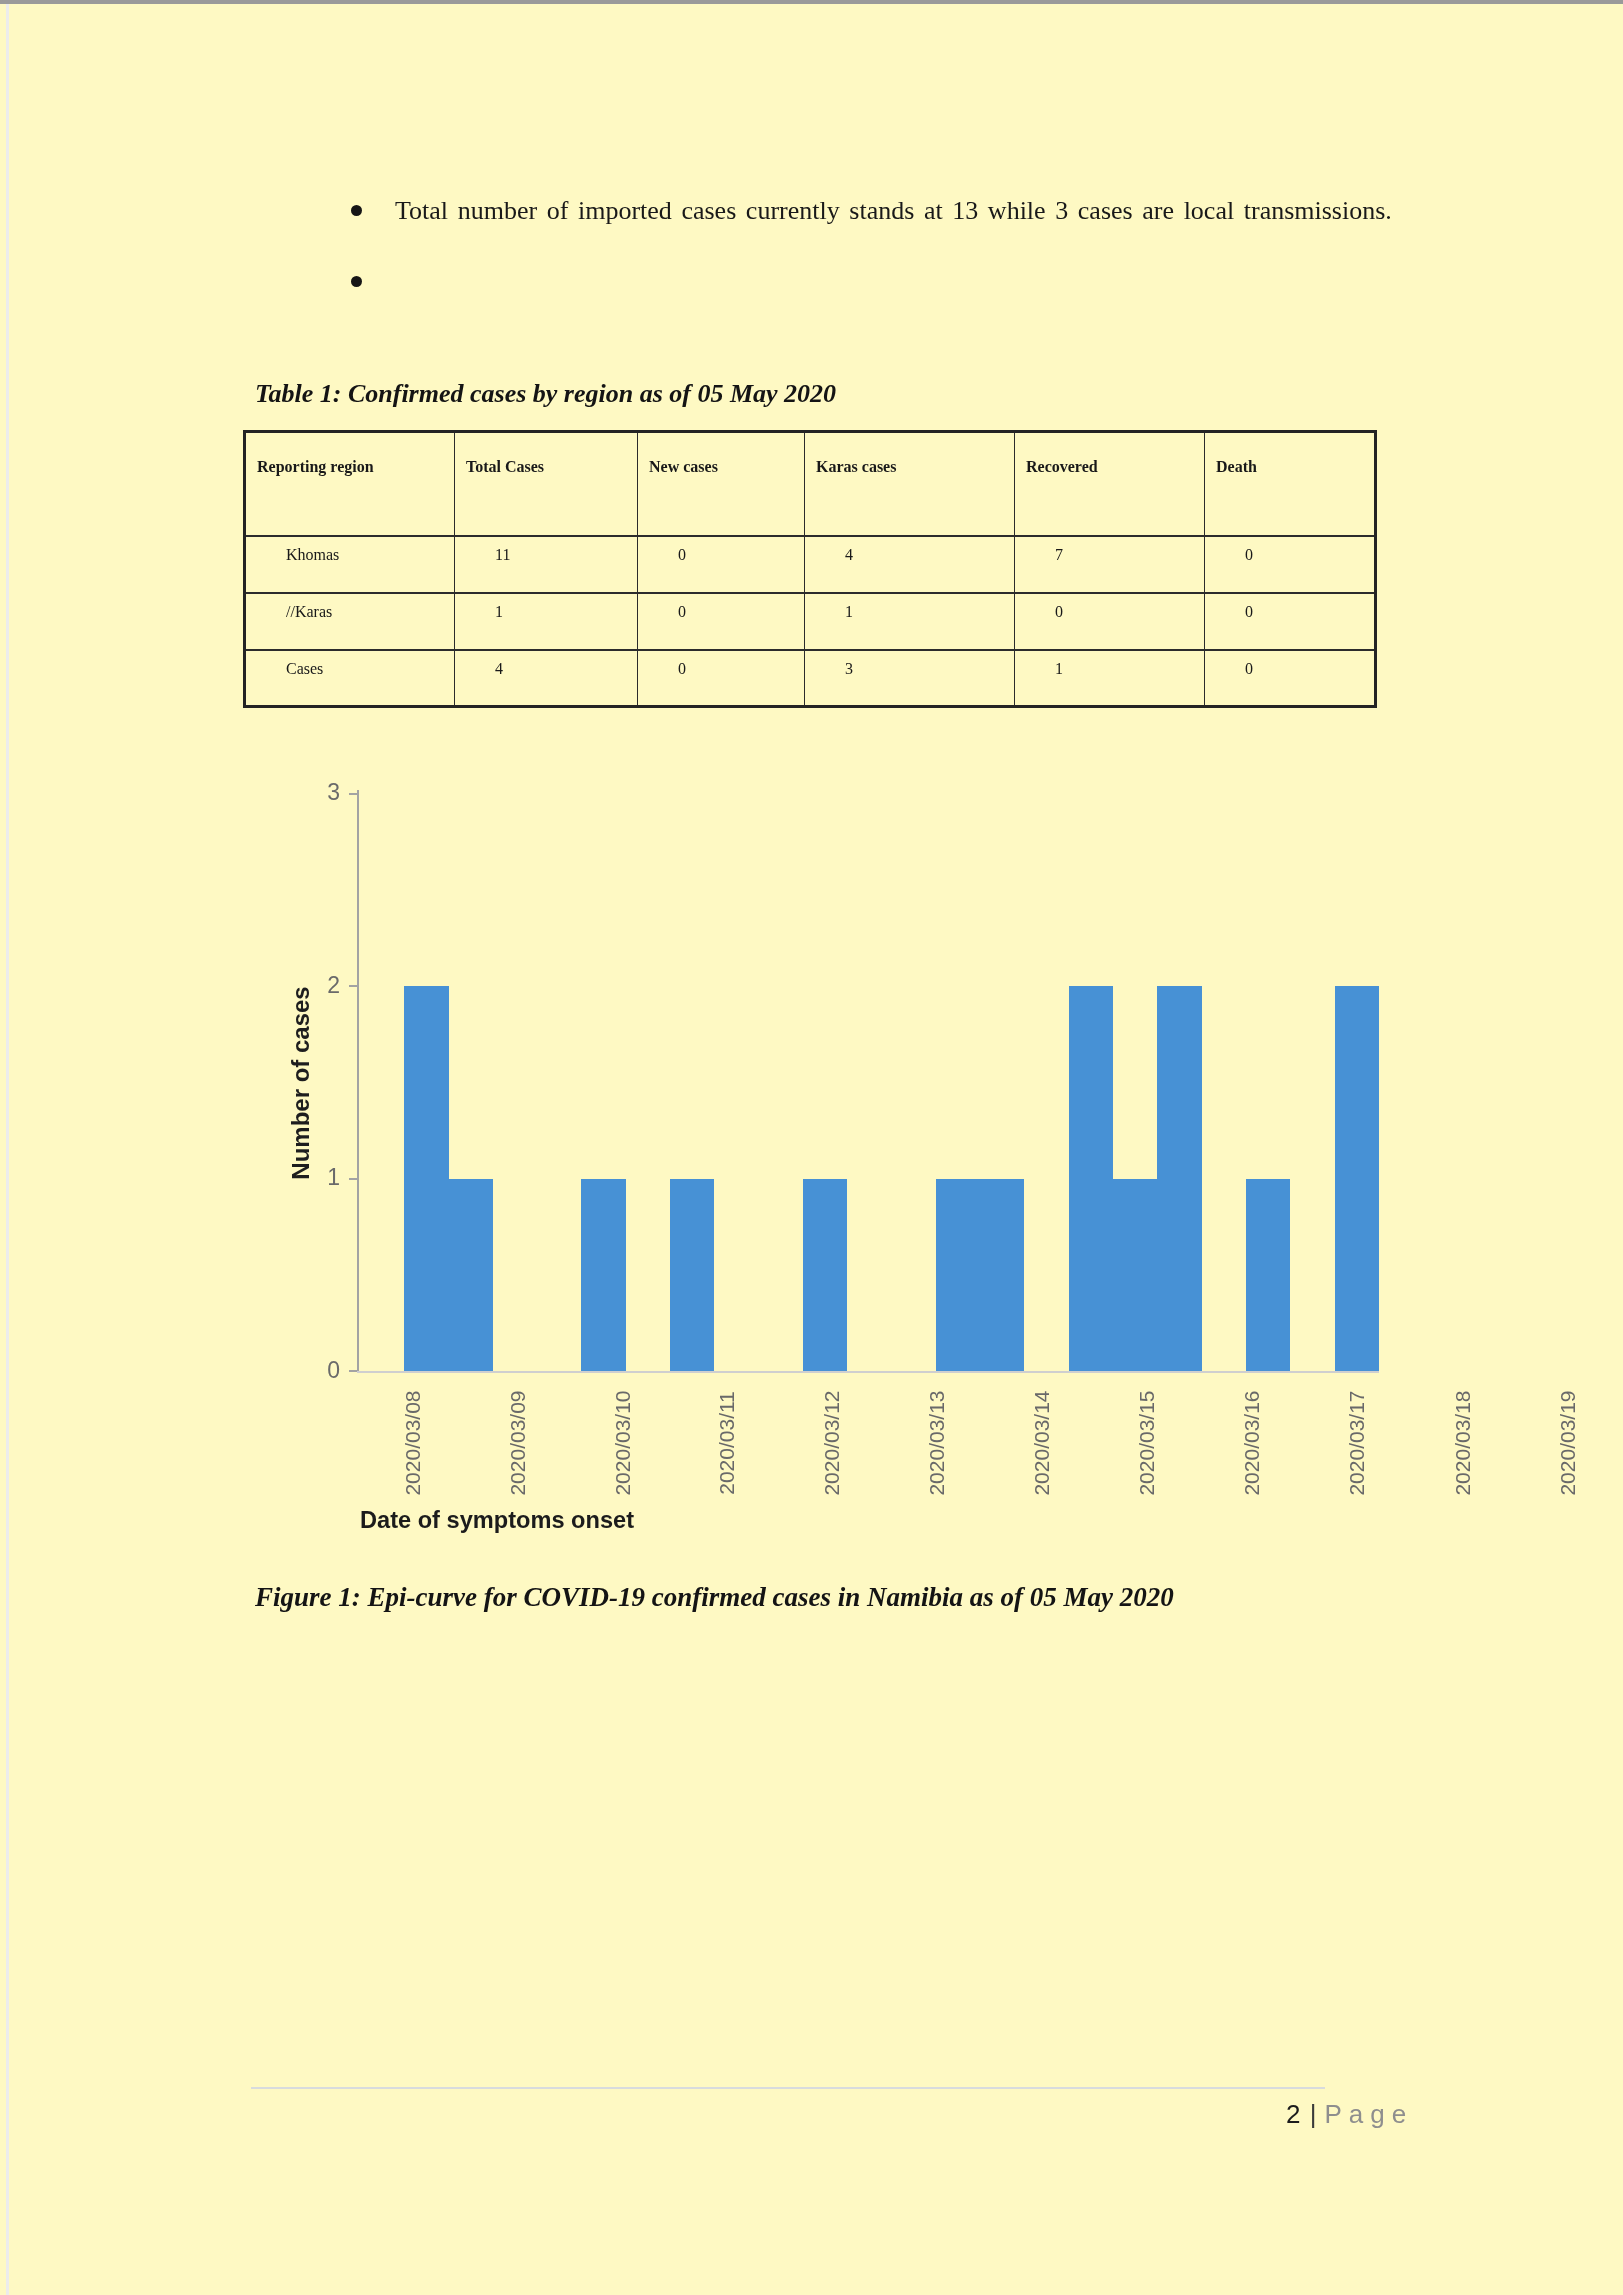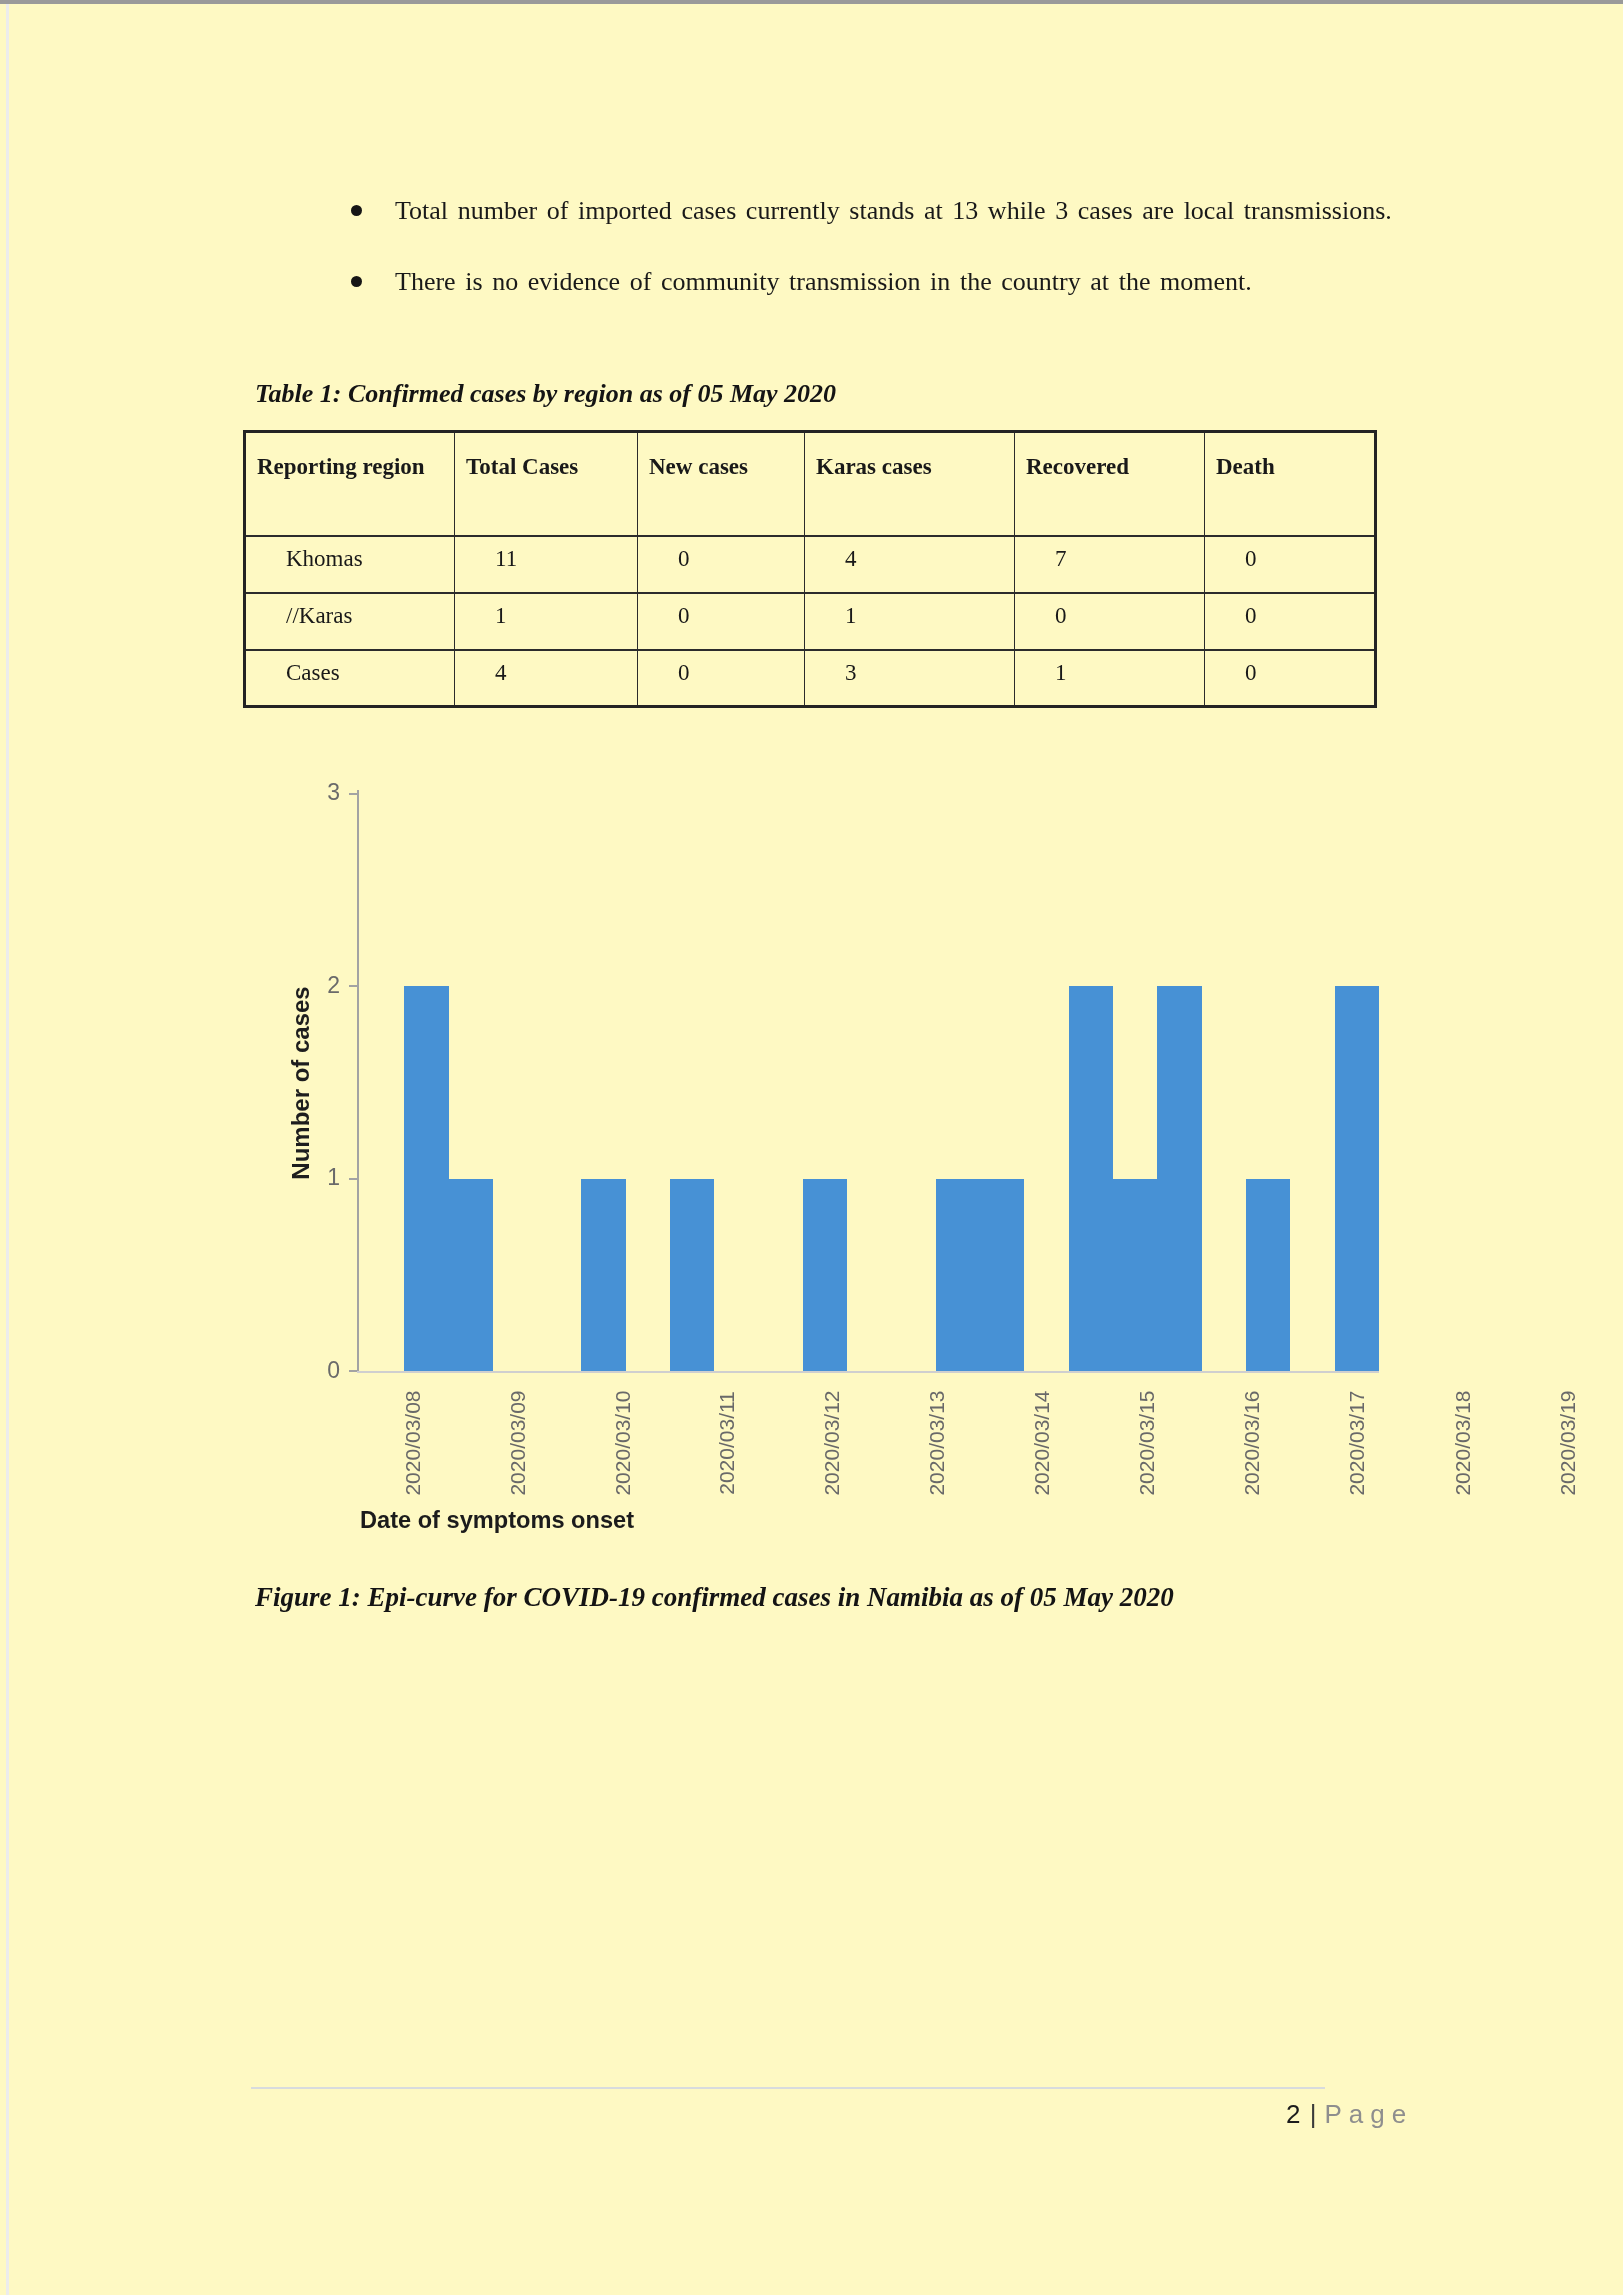--- a/index.html
+++ b/index.html
@@ -42,21 +42,21 @@
     position:absolute; left:255px; top:375px;
     font-size:26px; font-weight:bold; font-style:italic;
     color:#141414;
   }
   table.cases {
     position:absolute; left:243px; top:426px;
     width:1131px;
     border-collapse:collapse;
     table-layout:fixed;
     border:3.1px solid #242424;
-    font-size:23px;
+    font-size:16px;
   }
   table.cases th, table.cases td {
     border:1.6px solid #2c2c2c;
     border-top-width:2.4px;
     text-align:left;
     vertical-align:top;
     padding:9.4px 6.3px 6.3px 11px;
   }
   table.cases th {
     font-weight:bold;
@@ -148,21 +148,21 @@
   .page-footer .lbl { color:#8e8e8e; letter-spacing:7px; }
 </style>
 </head>
 <body>
 
 <div class="page">
   <div class="scan-line"></div>
 
   <ul class="bullets" id="bullet-list">
       <li><span class="dot"></span><span>Total number of imported cases currently stands at 13 while 3 cases are local transmissions.</span></li>
-      <li><span class="dot"></span><span>There is no evidence of community transmission in the country at the moment.</span></li>
+      <li><span class="dot"></span></li>
     </ul>
 
   <div class="table-title">Table 1: Confirmed cases by region as of 05 May 2020</div>
 
   <table class="cases">
     <colgroup>
       <col style="width:210px">
         <col style="width:183px">
         <col style="width:167px">
       <col style="width:210px">

